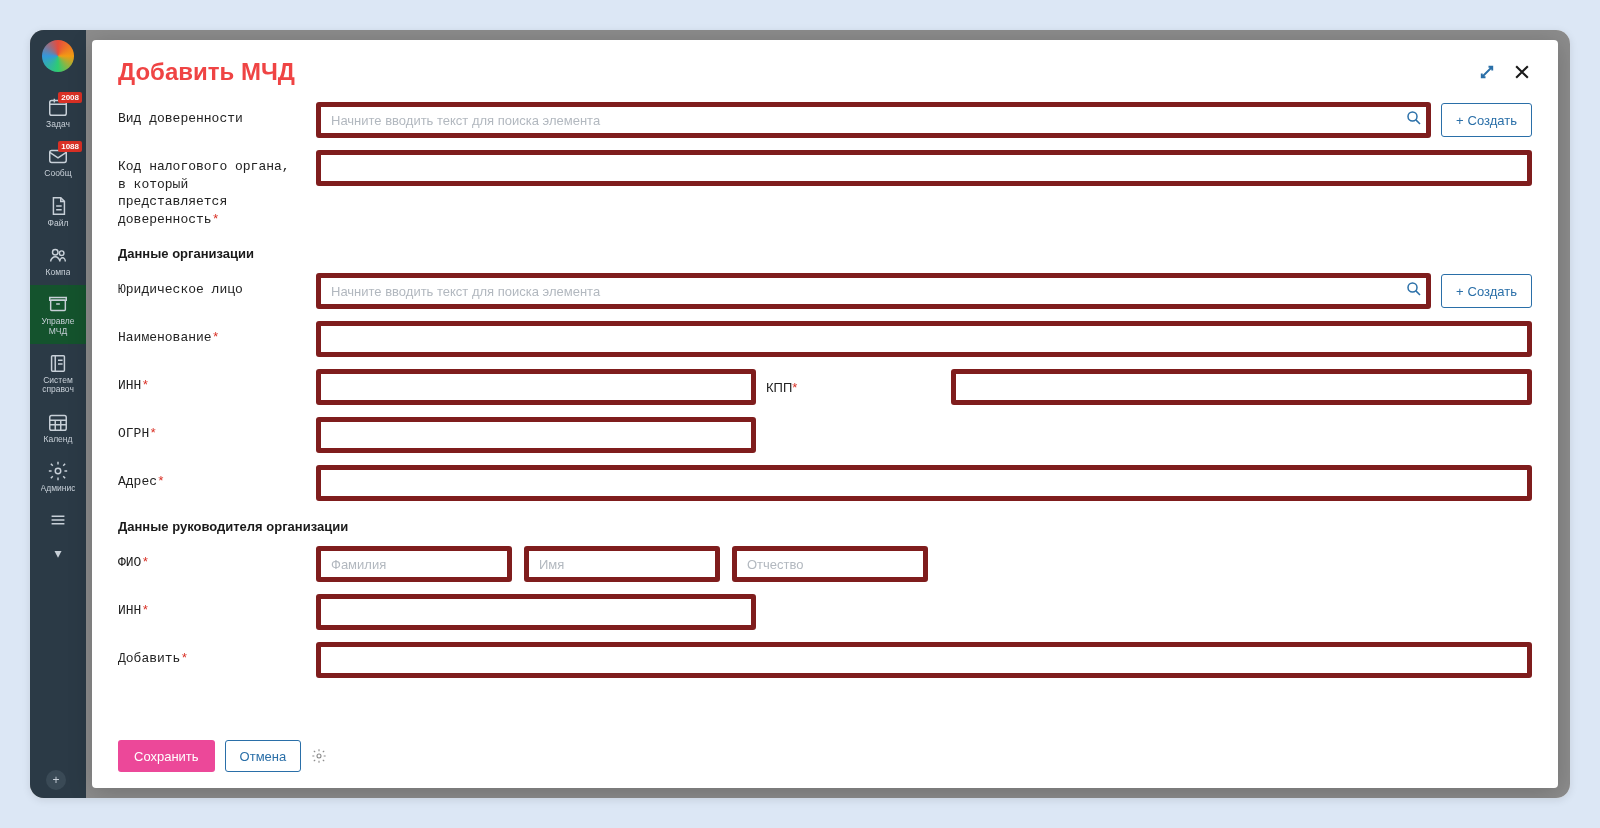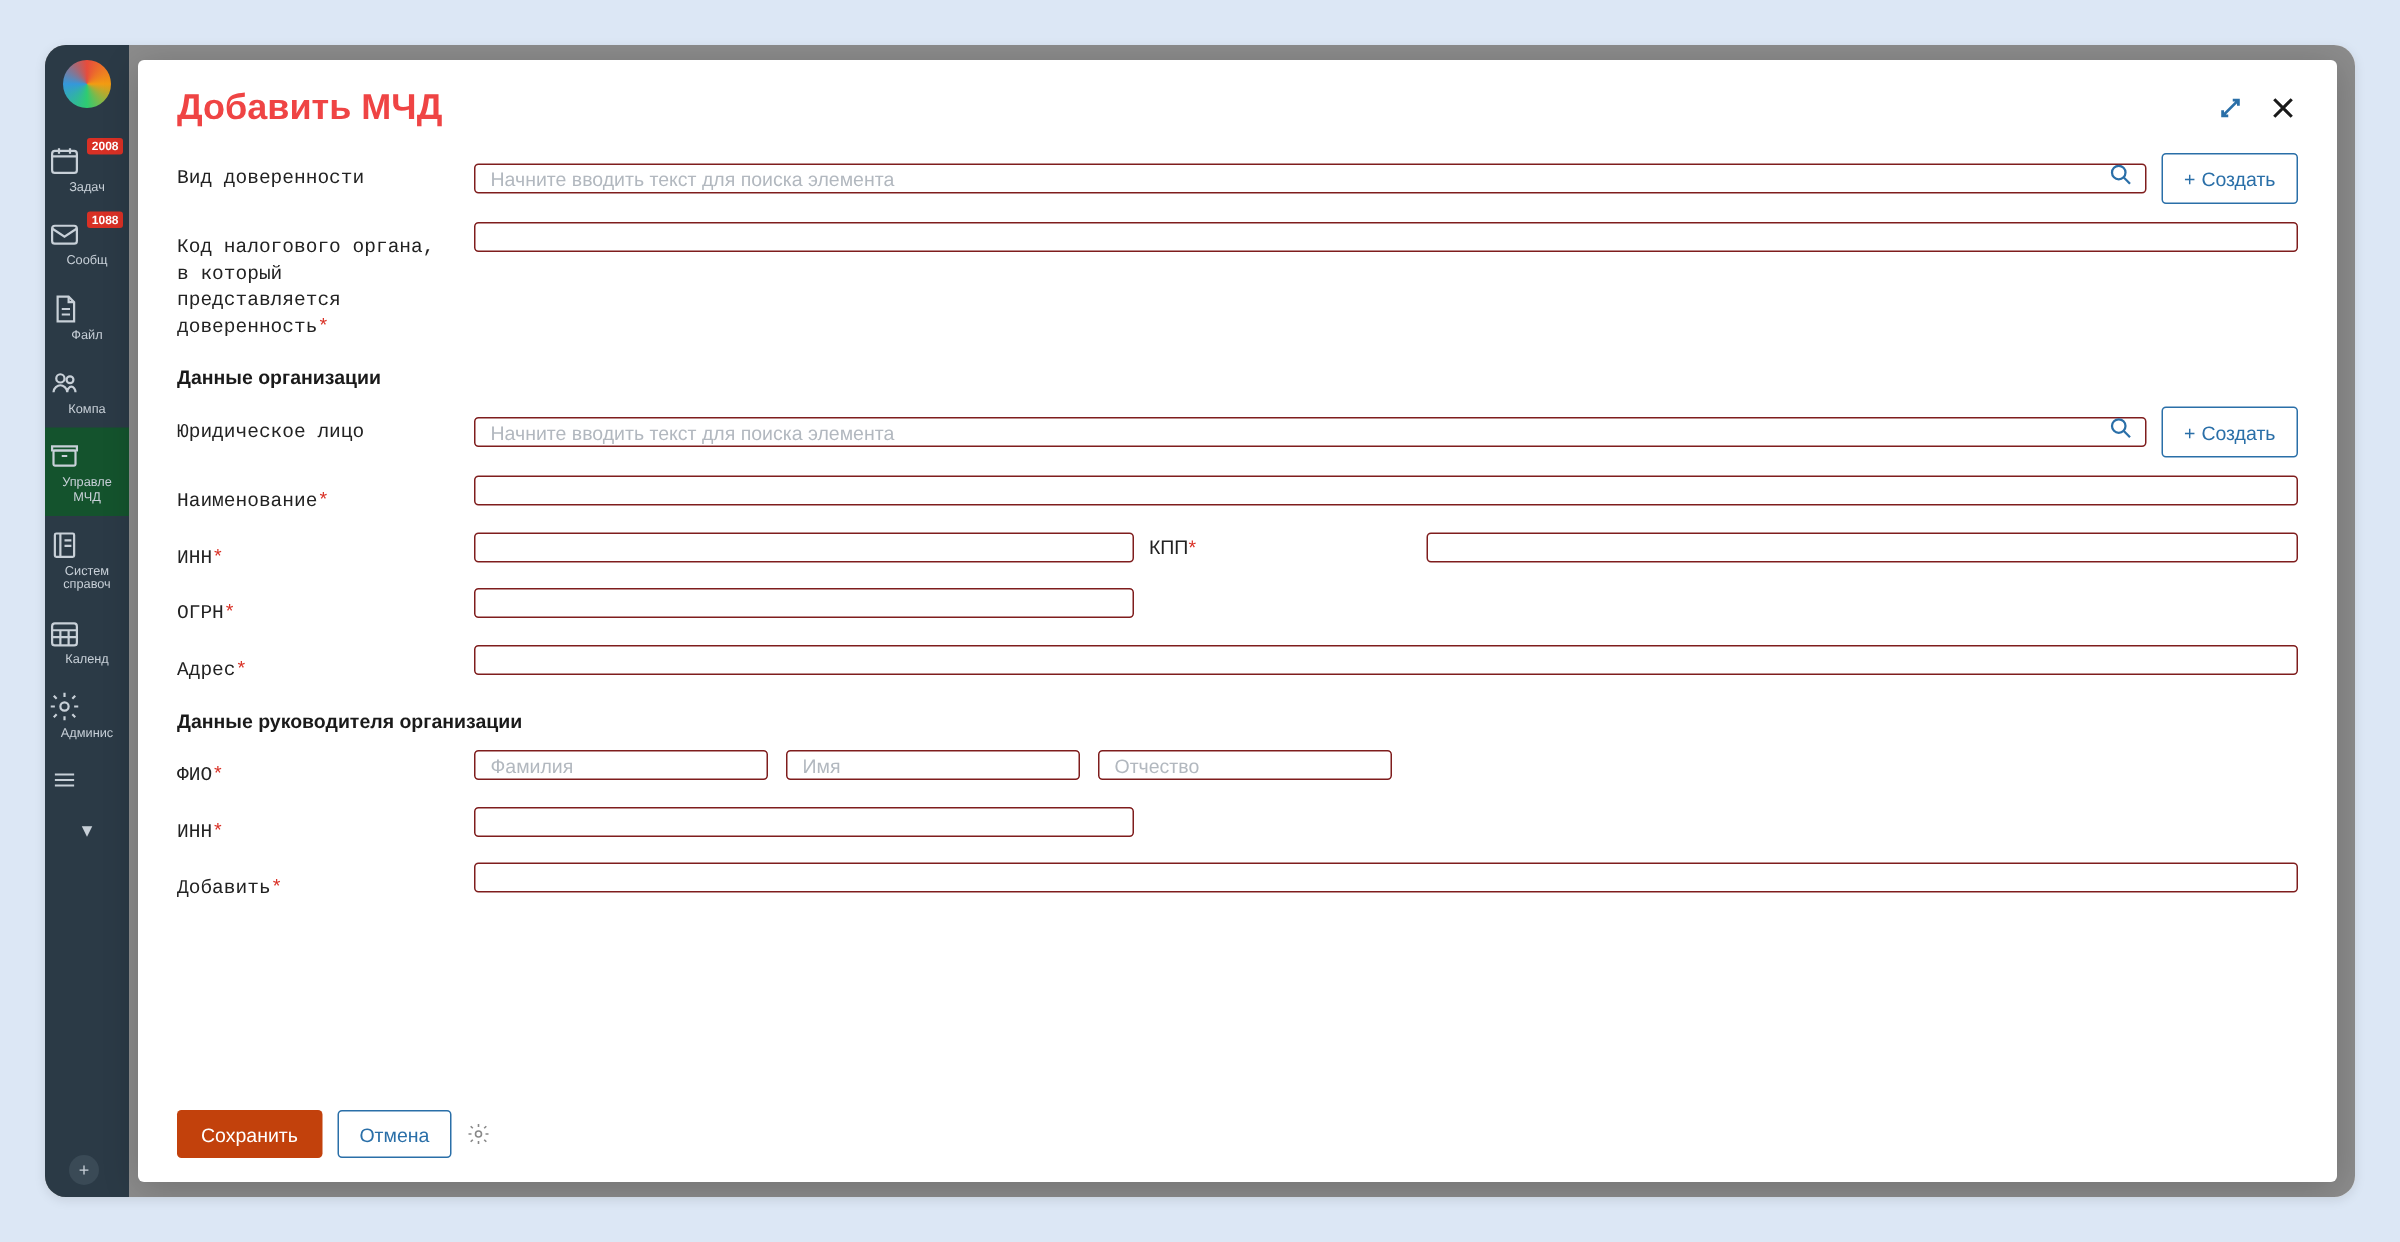--- a/index.html
+++ b/index.html
@@ -42,20 +42,21 @@
 .sidebar-logo {
   width: 32px; height: 32px;
   border-radius: 50%;
   background: conic-gradient(#e74c3c, #f39c12, #2ecc71, #3498db, #e74c3c);
   margin-bottom: 16px;
 }
 .sidebar-item {
   width: 100%;
   display: flex;
   flex-direction: column;
+  align-items: center;
   padding: 8px 2px;
   cursor: pointer;
   position: relative;
 }
 .sidebar-item.active {
   background: #14532d;
 }
 .sidebar-icon {
   width: 22px; height: 22px;
   display: flex;
@@ -171,22 +172,22 @@
 }
 .req { color: #d93025; }
 .field-area {
   flex: 1;
   display: flex;
   gap: 10px;
   align-items: center;
 }
 .text-input {
   flex: 1;
-  height: 20px;
-  border: 1px solid #7f1d1d;
+  height: 36px;
+  border: 5px solid #7f1d1d;
   border-radius: 3px;
   padding: 0 10px;
   font-size: 13px;
   color: #222;
   background: #fff;
 }
 .text-input::placeholder { color: #b2b8bf; }
 .search-wrap {
   flex: 1;
   position: relative;
@@ -235,21 +236,21 @@
   flex: 0 0 196px;
 }
 .modal-footer {
   padding: 12px 26px 16px 26px;
   display: flex;
   gap: 10px;
   align-items: center;
 }
 .btn-primary {
   height: 32px;
-  background: #c2410c;
+  background: #ec4899;
   color: #fff;
   border: none;
   border-radius: 3px;
   padding: 0 16px;
   font-size: 13px;
   font-weight: 500;
   cursor: pointer;
 }
 .btn-secondary {
   height: 32px;

